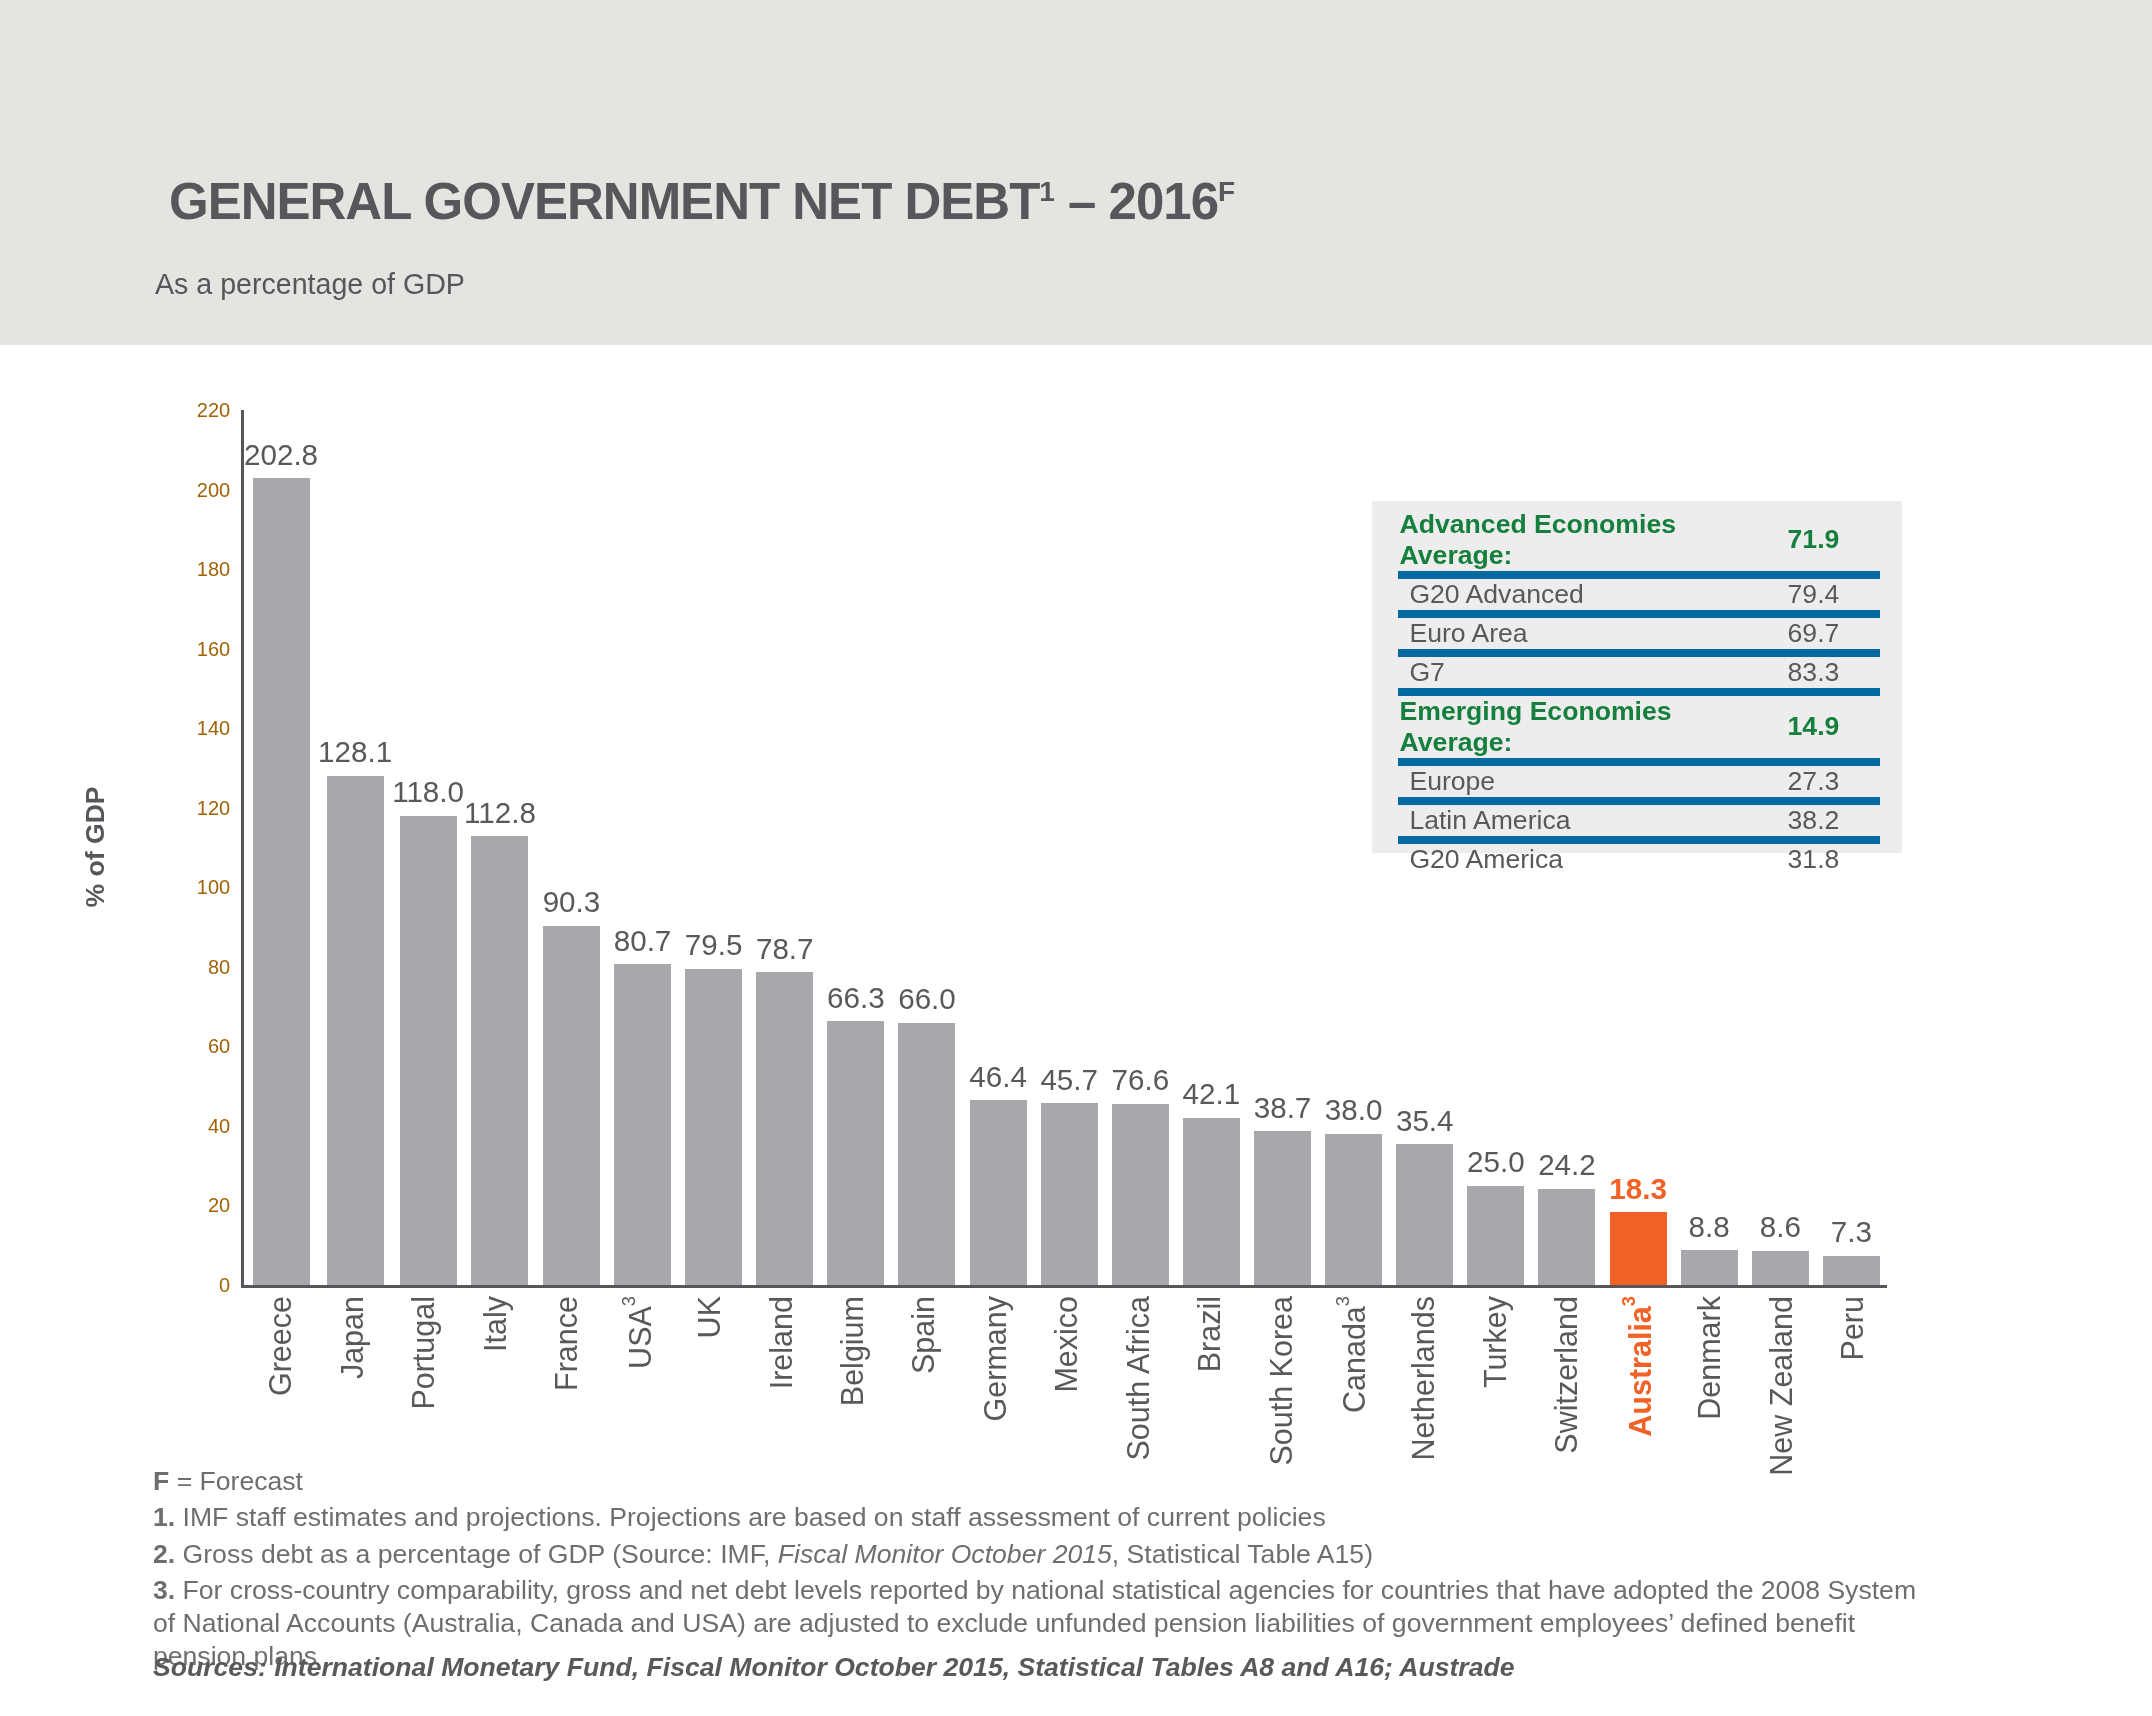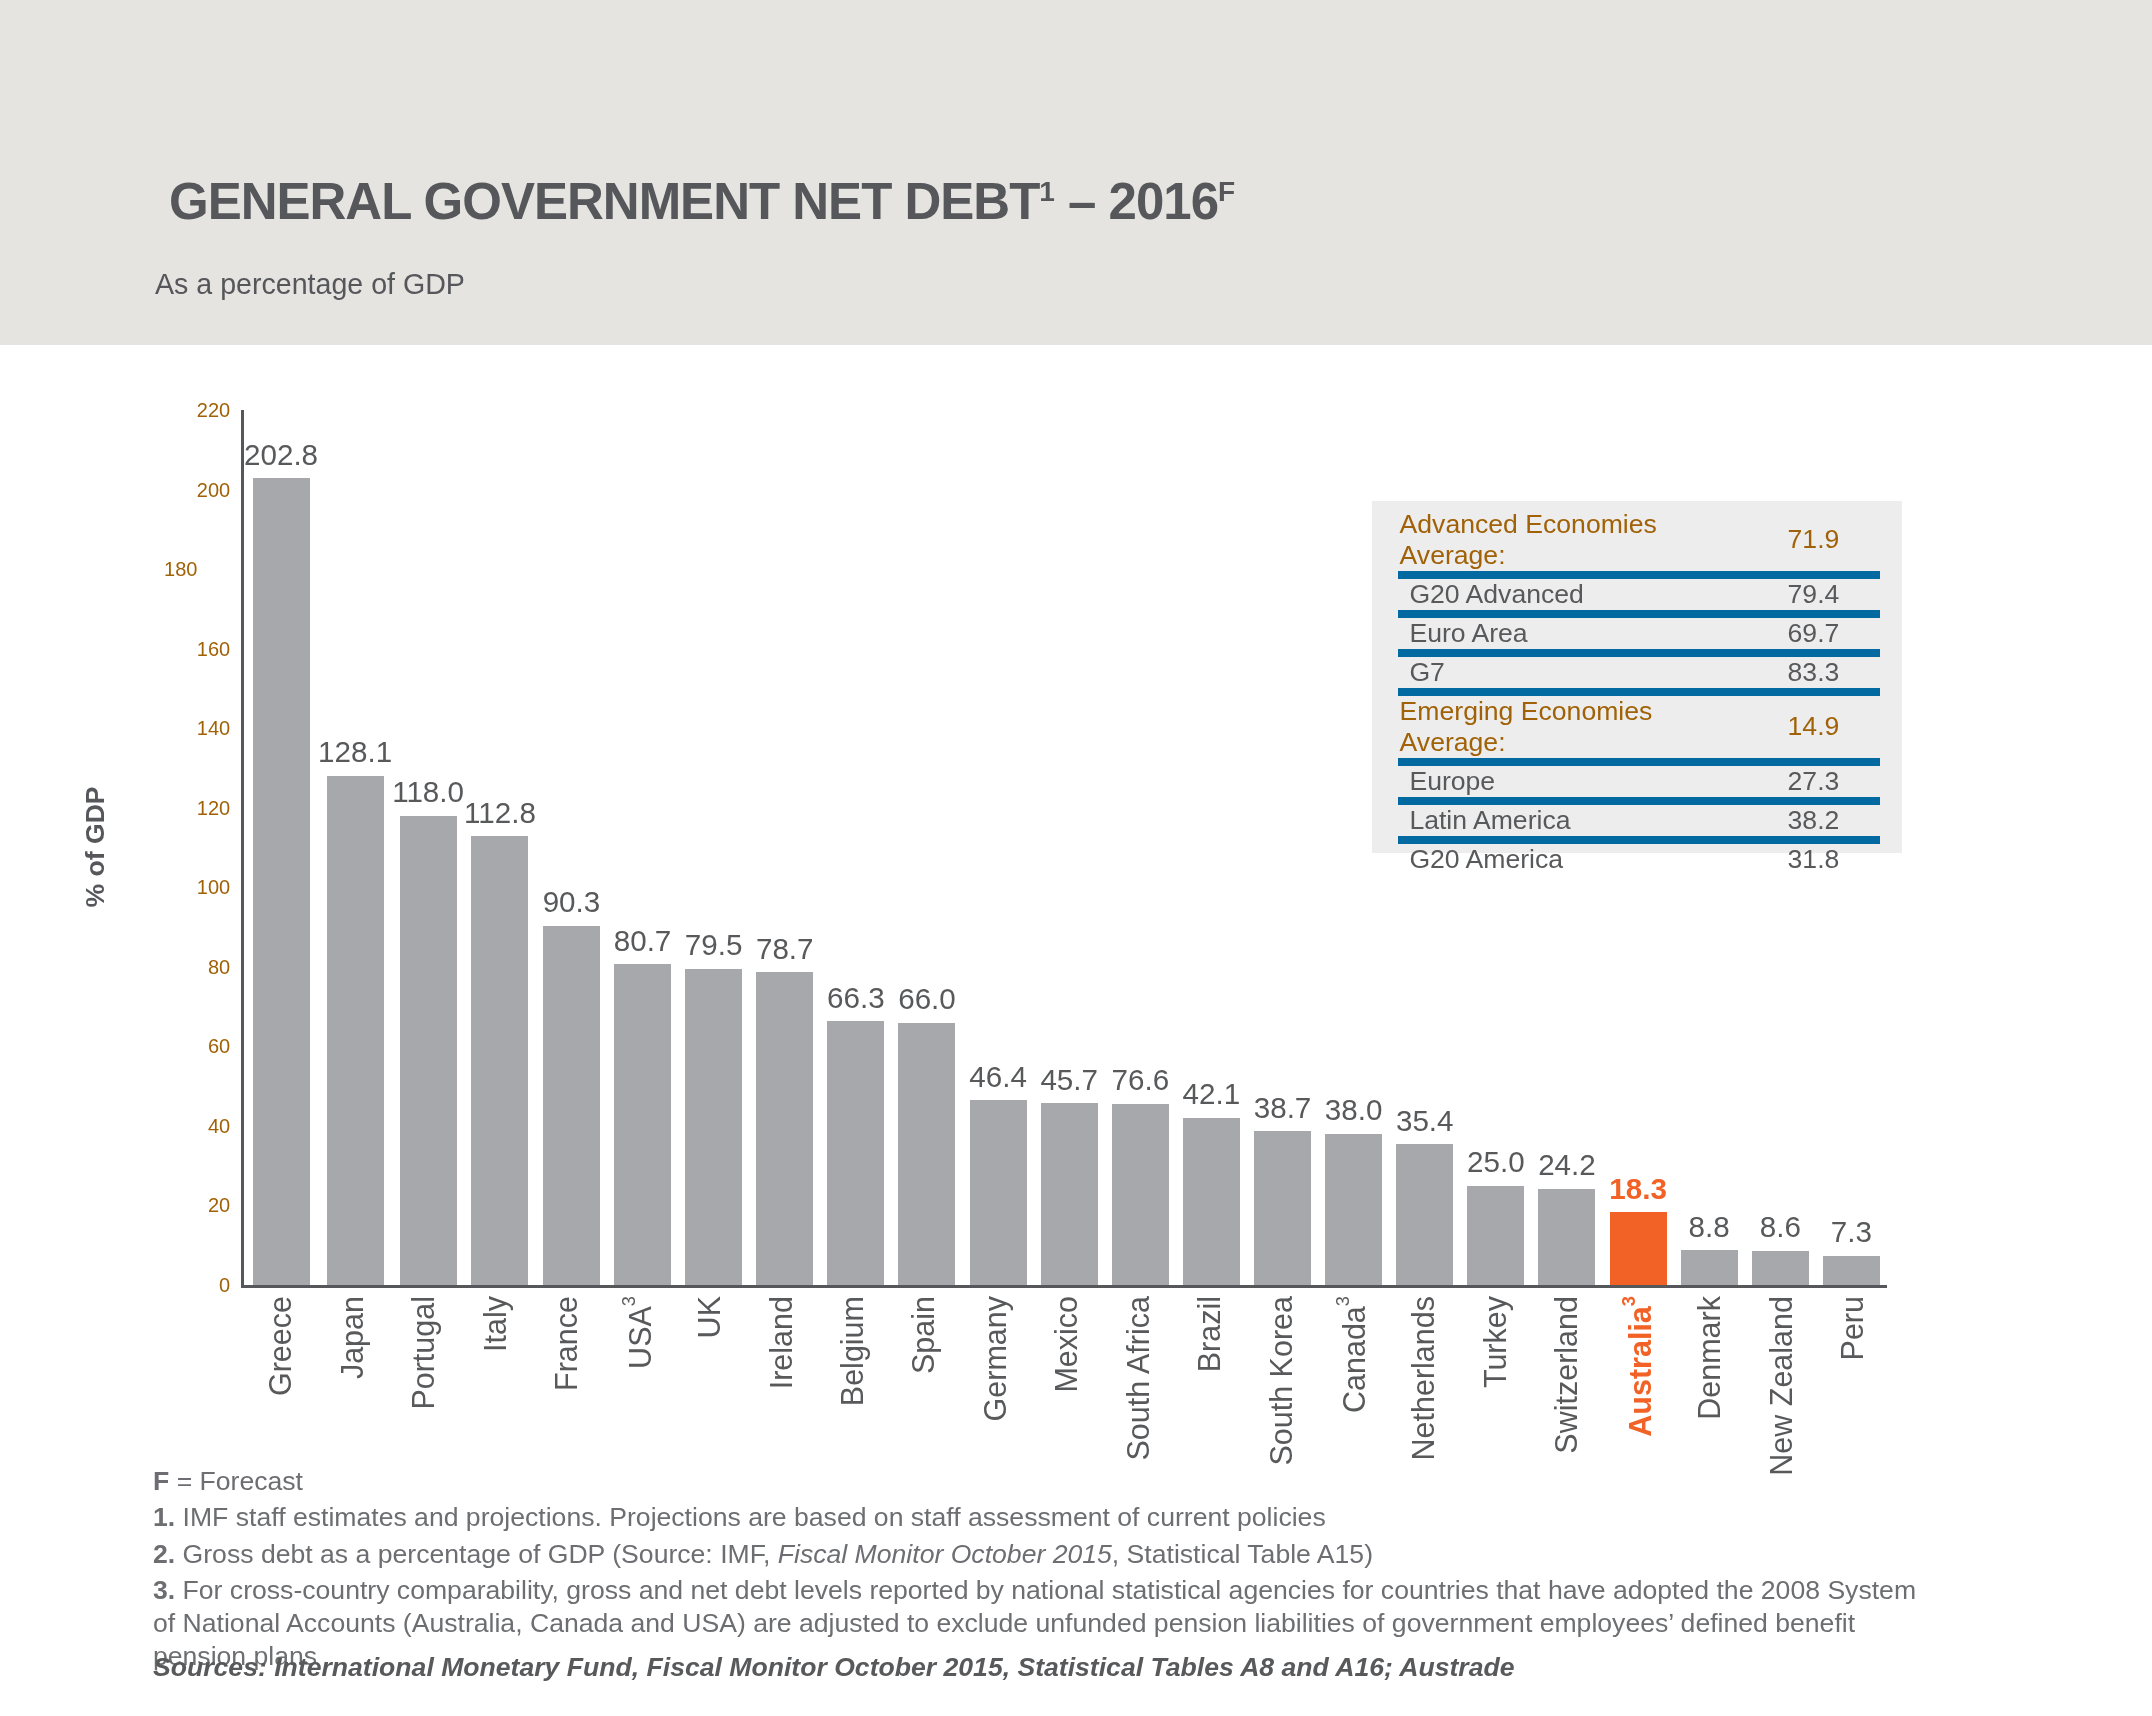--- a/index.html
+++ b/index.html
@@ -36,21 +36,21 @@
 
   
   .summary{position:absolute;left:1372px;top:501px;width:530px;height:352px;background:#ededee;
            box-sizing:border-box;padding:7.9px 21.7px 7.9px 25.6px;display:flex;flex-direction:column;}
   .srow{flex:1 1 0;display:flex;justify-content:space-between;align-items:center;
         font-size:26.6px;color:#58595b;}
   .srow + .srow{border-top:8px solid #0369a1;}
   .srow .lab{padding-left:11.8px;}
   .srow .num{text-align:right;padding-right:41px;}
   .srow.em .lab{padding-left:2px;}
-  .srow.em{color:#a16207;font-weight:normal;gap:28px;}
+  .srow.em{color:#15803d;font-weight:bold;gap:28px;}
   .srow sup{font-size:0.6em;}
 
   
   .fnote{position:absolute;left:153px;font-size:26.6px;color:#6d6e71;line-height:33px;}
   .fnote b{font-weight:bold;}
   .fnote i{font-style:italic;}
   .sources{font-weight:bold;font-style:italic;color:#58595b;}
 </style>
 </head>
 <body>
@@ -68,21 +68,21 @@
     <div id="yticks">
         <div class="ytick" style="bottom: 0%;">0</div>
         <div class="ytick" style="bottom: 9.09091%;">20</div>
         <div class="ytick" style="bottom: 18.1818%;">40</div>
         <div class="ytick" style="bottom: 27.2727%;">60</div>
         <div class="ytick" style="bottom: 36.3636%;">80</div>
         <div class="ytick" style="bottom: 45.4545%;">100</div>
         <div class="ytick" style="bottom: 54.5455%;">120</div>
         <div class="ytick" style="bottom: 63.6364%;">140</div>
         <div class="ytick" style="bottom: 72.7273%;">160</div>
-        <div class="ytick" style="bottom: 81.8182%; text-align: center;">180</div>
+        <div class="ytick" style="bottom: 81.8182%;">180</div>
         <div class="ytick" style="bottom: 90.9091%;">200</div>
         <div class="ytick" style="bottom: 100%;">220</div>
       </div>
     <div class="bars" id="bars">
         <div class="slot">
           <div class="val">202.8</div>
           <div class="bar" style="height: 92.1818%;"></div>
         </div>
         <div class="slot">
           <div class="val">128.1</div>

